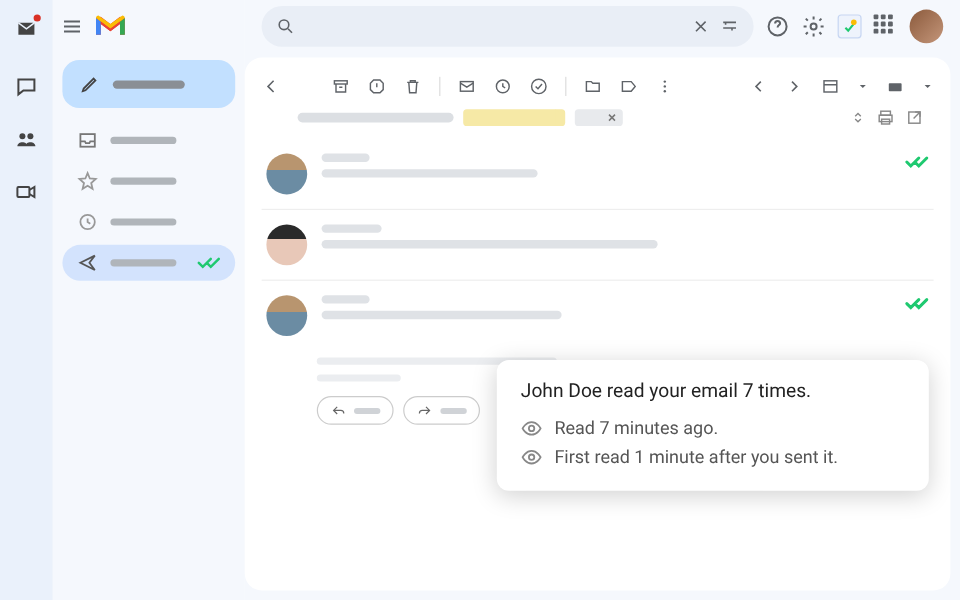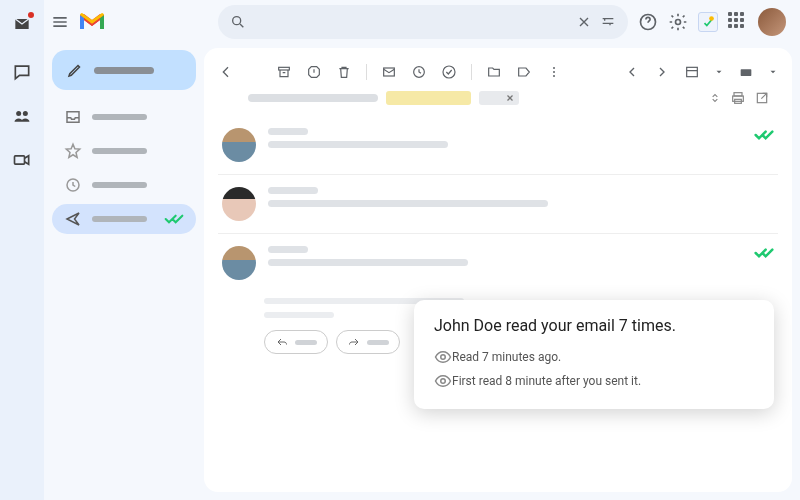--- a/index.html
+++ b/index.html
@@ -46,21 +46,21 @@
 .mline{height:7px;background:#dfe2e6;border-radius:4px}
 .checks{display:flex;gap:-2px}
 .checks svg{width:20px;height:14px}
 .compose-area{padding:6px 0 6px 46px;display:flex;flex-direction:column;gap:8px}
 .cl{height:6px;background:#ebedf0;border-radius:3px}
 .replyrow{display:flex;gap:8px;padding:6px 0 0 46px}
 .rbtn{height:24px;border:1px solid #ccc;border-radius:12px;display:flex;align-items:center;padding:0 10px;gap:6px;cursor:pointer}
 .rbtn .ph{width:22px;height:5px;background:#d0d3d7;border-radius:3px}
 .popup{position:absolute;right:4px;top:184px;background:#fff;border-radius:10px;box-shadow:0 4px 20px rgba(0,0,0,0.18);padding:16px 20px;width:360px;z-index:10}
 .popup .pt{font-size:16px;color:#222;margin-bottom:10px}
-.popup .prow{display:flex;align-items:center;font-size:12px;color:#555;padding:3px 0}
+.popup .prow{display:flex;align-items:center;gap:10px;font-size:15px;color:#555;padding:3px 0}
 .popup .eye{width:18px;height:18px;color:#888}
 svg{display:block}
 .apps-grid{display:grid;grid-template-columns:repeat(3,4px);grid-template-rows:repeat(3,4px);gap:2px}
 .apps-grid span{width:4px;height:4px;background:#5f6368;border-radius:1px}
 </style>
 </head>
 <body>
 
 <div class="app">
 
@@ -334,19 +334,19 @@
                 <path d="M2 12s3.5-7 10-7 10 7 10 7-3.5 7-10 7-10-7-10-7z"></path>
                 <circle cx="12" cy="12" r="3"></circle>
               </svg>
             <span>Read 7 minutes ago.</span>
           </div>
           <div class="prow">
             <svg class="eye" viewBox="0 0 24 24" fill="none" stroke="#888" stroke-width="2">
                 <path d="M2 12s3.5-7 10-7 10 7 10 7-3.5 7-10 7-10-7-10-7z"></path>
                 <circle cx="12" cy="12" r="3"></circle>
               </svg>
-            <span>First read 8 minute after you sent it.</span>
+            <span>First read 1 minute after you sent it.</span>
           </div>
         </div>
       </div>
     </div>
   </div>
 </div>
 
 </body></html>

